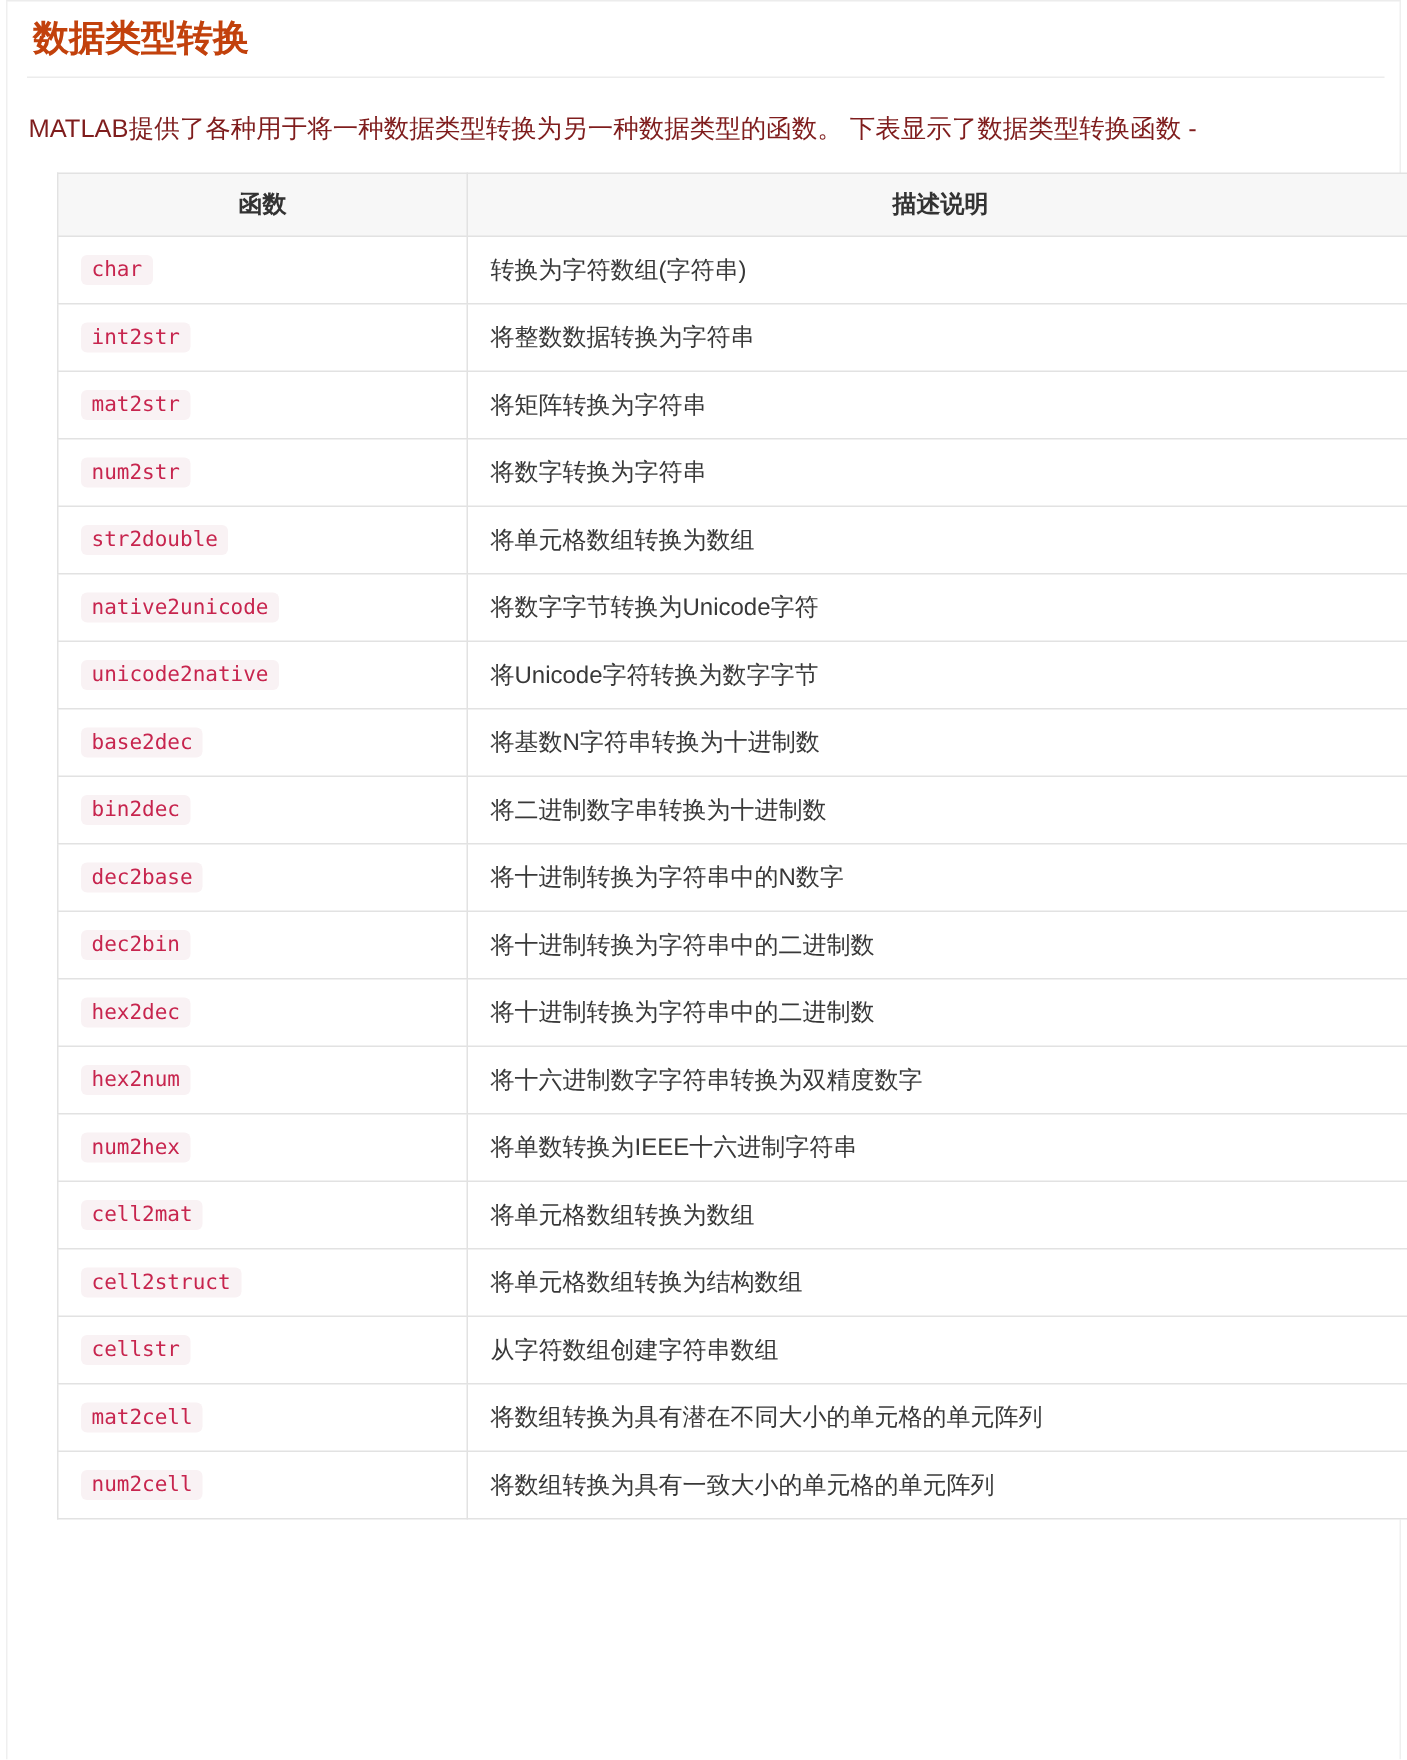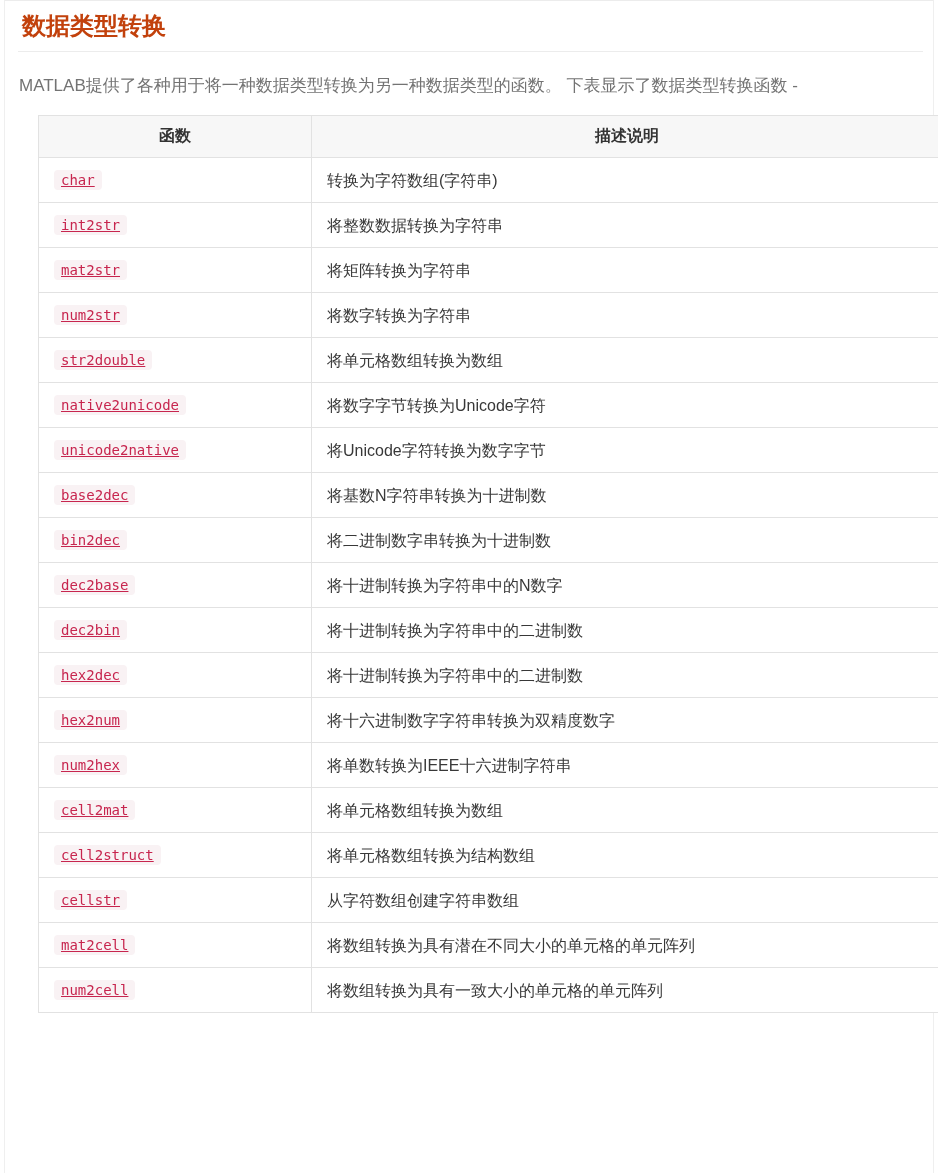--- a/index.html
+++ b/index.html
@@ -38,21 +38,21 @@
     color: #c2410c;
     margin: 0;
     padding: 10px 0 10px 4px;
     border-bottom: 1px solid var(--rule);
   }
   p.intro {
     margin: 21px 0 16px;
     padding-left: 1px;
     font-size: 17px;
     line-height: 26px;
-    color: #737373;
+    color: #7f1d1d;
   }
   table.func-table {
     width: 100%;
     border-collapse: collapse;
     table-layout: fixed;
     margin-left: 20px;
   }
   table.func-table th,
   table.func-table td {
     border: 1px solid var(--table-border);
@@ -75,21 +75,20 @@
     background: #ffffff;
   }
   code.func-code {
     font-family: "DejaVu Sans Mono", "Liberation Mono", monospace;
     font-size: 14px;
     color: var(--code-text);
     background: var(--code-bg);
     padding: 2px 7px;
     border-radius: 4px;
     white-space: nowrap;
-    text-decoration: underline;
   }
 </style>
 </head>
 <body>
 
 <div class="page">
   <div class="content-card">
 
     <h1 class="page-title">数据类型转换</h1>
 

